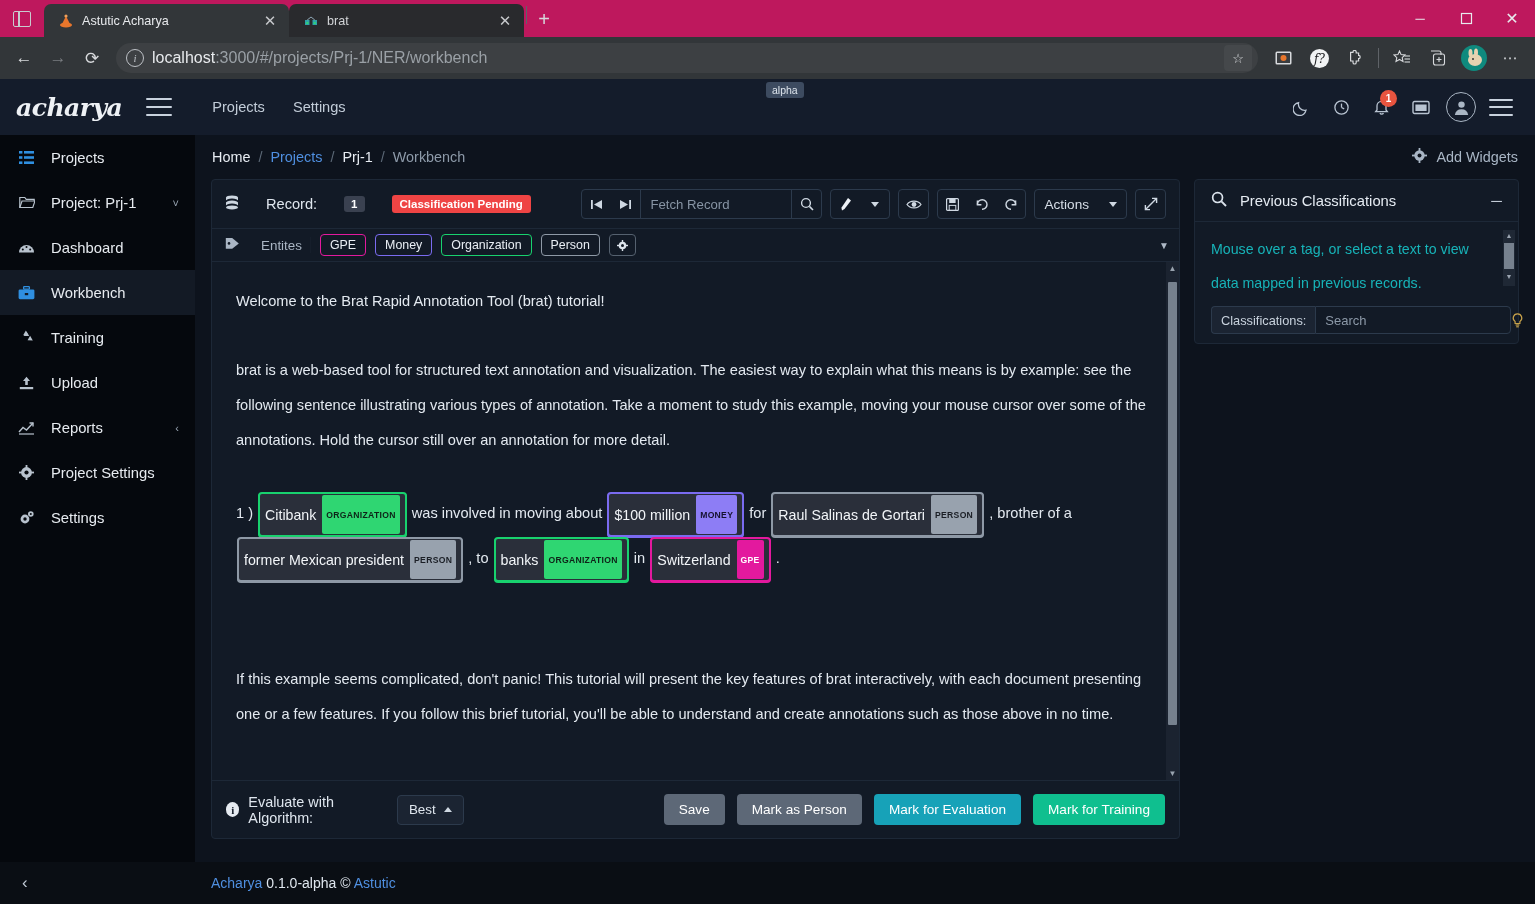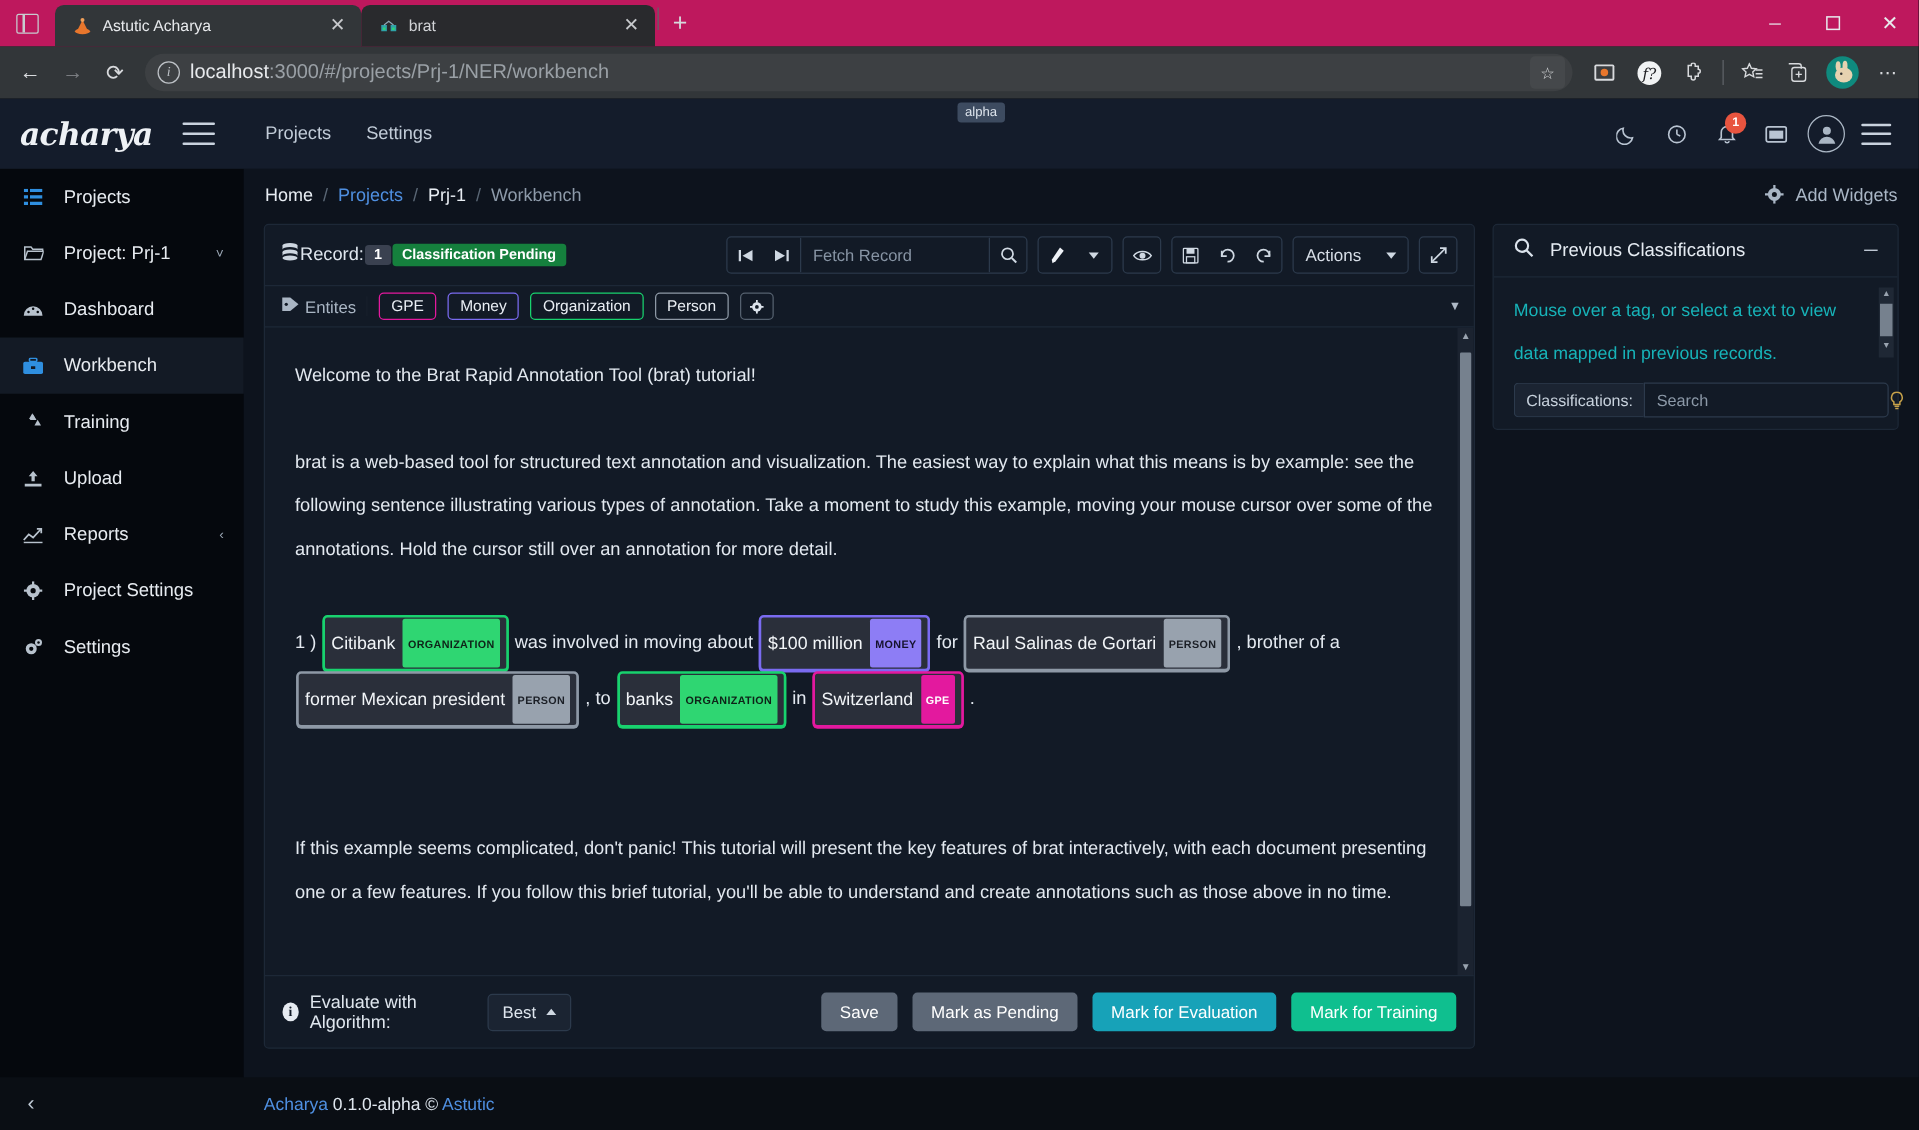--- a/index.html
+++ b/index.html
@@ -116,45 +116,45 @@
     color: #a9b6c5; font-size: 14.4px; }
 
   .main-area { flex: 1; display: flex; gap: 14px; padding: 0 16px 0 16px; min-height: 0; }
 
   .card { background: #121a26; border: 1px solid #1d2837; border-radius: 4px; display: flex;
     flex-direction: column; min-height: 0; }
   .left-card { flex: 1; min-width: 0; height: 660px; }
 
   .rec-toolbar { height: 48px; display: flex; align-items: center; padding: 0 13px; gap: 10px;
     flex: 0 0 48px; }
-  .rec-label { display: flex; align-items: center; gap: 1px; color: #dfe6ee; font-size: 14.6px; }
+  .rec-label { display: flex; align-items: center; gap: 27px; color: #dfe6ee; font-size: 14.6px; }
   .db-icon { color: #cdd6e0; font-size: 15px; }
   .pill-num { background: #3a4150; color: #fff; font-size: 11.5px; font-weight: bold;
     padding: 2px 7px; border-radius: 3px; }
-  .pill-status { background: #15803d; color: #fff; font-size: 11.5px; font-weight: bold;
+  .pill-status { background: #ef4444; color: #fff; font-size: 11.5px; font-weight: bold;
     padding: 3px 8px; border-radius: 3px; }
   .tb-group { display: flex; align-items: center; border: 1px solid #2c3a4c; border-radius: 4px;
     height: 30px; overflow: hidden; }
   .tb-group + .tb-group { margin-left: 8px; }
   .tb-btn { min-width: 29px; height: 28px; display: flex; align-items: center; justify-content: center;
     color: #cfd8e2; font-size: 13px; padding: 0 6px; }
   .fetch-input { width: 152px; height: 28px; background: #121a26; border: none; border-left: 1px solid #2c3a4c;
     border-right: 1px solid #2c3a4c; color: #95a2b1; font-size: 13.2px; padding: 0 9px; outline: none;
     font-family: "Liberation Sans", sans-serif; }
   .fetch-input::placeholder { color: #8794a4; }
   .toolbar-right { margin-left: auto; display: flex; align-items: center; }
   .tb-text { color: #d7dee7; font-size: 13.6px; padding: 0 9px; display: flex; align-items: center; gap: 20px; }
   .caret-d { width: 0; height: 0; border-left: 4px solid transparent; border-right: 4px solid transparent;
     border-top: 5px solid #cfd8e2; }
   .caret-u { width: 0; height: 0; border-left: 4px solid transparent; border-right: 4px solid transparent;
     border-bottom: 5px solid #cfd8e2; }
 
   .ent-bar { height: 34px; display: flex; align-items: center; gap: 9px; padding: 0 13px;
     border-top: 1px solid #1d2837; border-bottom: 1px solid #1d2837; flex: 0 0 34px; position: relative; }
-  .ent-lbl { display: flex; align-items: center; gap: 4px; color: #aab6c4; font-size: 13.4px;
+  .ent-lbl { display: flex; align-items: center; gap: 21px; color: #aab6c4; font-size: 13.4px;
     padding-right: 8px; border-right: 1px solid #27334333; }
   .ent-tag { font-size: 12.4px; padding: 3px 9px; border-radius: 4px; border: 1.4px solid; color: #e9eef4; }
   .ent-gear { width: 27px; height: 22px; border: 1.4px solid #55616f; border-radius: 4px;
     display: flex; align-items: center; justify-content: center; color: #dde4ec; font-size: 11px; }
   .ent-caret { position: absolute; right: 10px; color: #aeb9c6; font-size: 10px; }
 
   .doc { flex: 1; overflow: hidden; position: relative; padding: 22px 24px 10px 24px; min-height: 0; }
   .doc p { color: #e3e9f0; font-size: 14.6px; line-height: 35px; margin: 0 0 34px 0; max-width: 930px; }
   .ann-line { color: #e3e9f0; font-size: 14.6px; line-height: 36px; max-width: 940px; }
   .ann {
@@ -682,21 +682,21 @@
           <div class="bottom-bar">
             <div class="eval-lbl">
               <span class="info-i">i</span>
               <span>Evaluate with Algorithm:</span>
             </div>
             <div class="dd-best">
               <span>Best</span>
               <span class="caret-u"></span>
             </div>
             <div class="btn btn-save">Save</div>
-            <div class="btn btn-pending">Mark as Pending</div>
+            <div class="btn btn-pending">Mark as Person</div>
             <div class="btn btn-eval">Mark for Evaluation</div>
             <div class="btn btn-train">Mark for Training</div>
           </div>
         </div>
 
         <div class="card right-card">
           <div class="pc-head">
             <span>
               <svg width="16" height="16" viewBox="0 0 16 16">
                   <circle cx="6.6" cy="6.6" r="4.9" fill="none" stroke="#dbe3ec" stroke-width="1.7"></circle>

